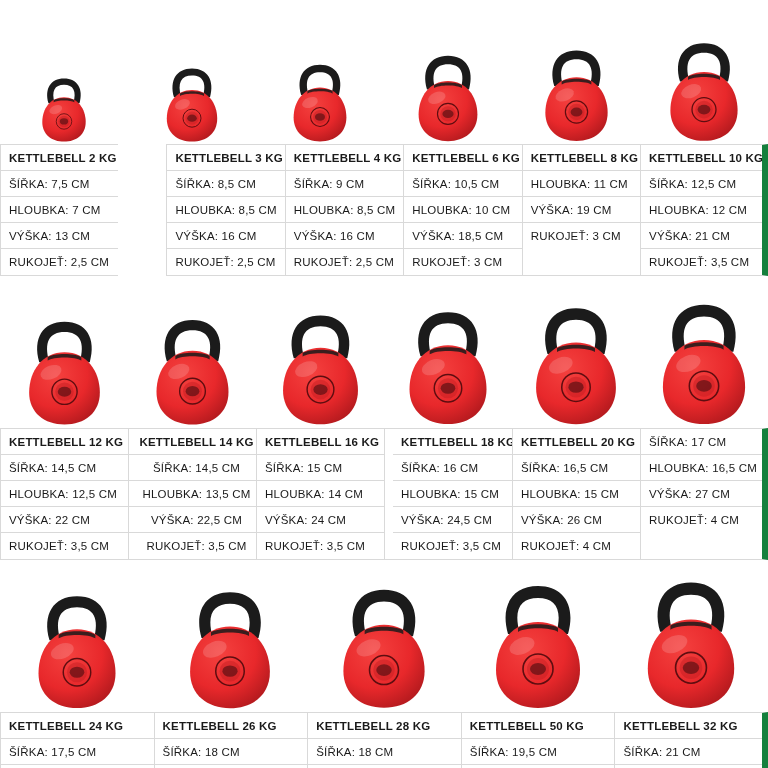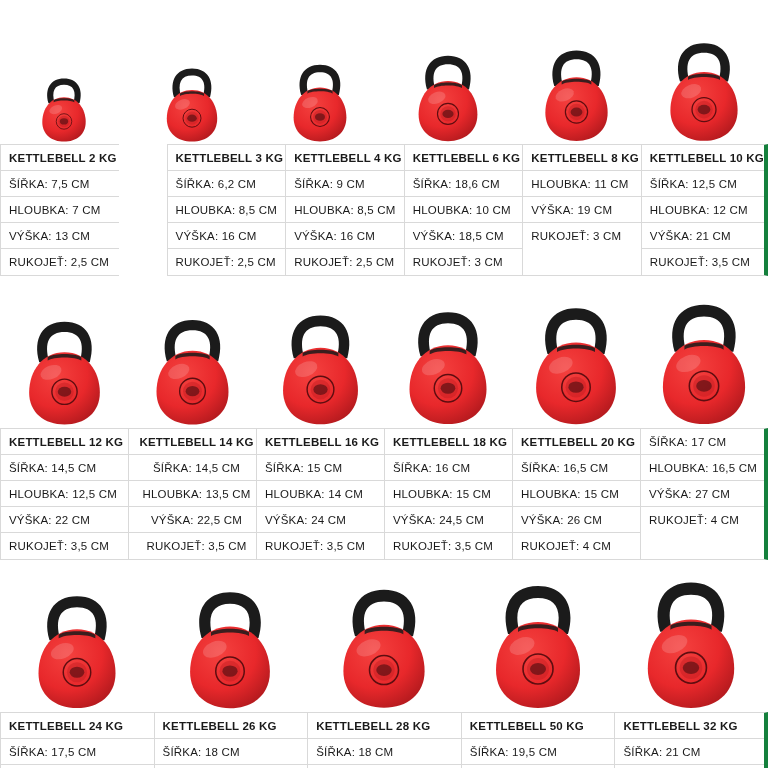--- a/index.html
+++ b/index.html
@@ -37,21 +37,21 @@
   .spec-table {
     display: flex;
     width: 768px;
   }
   .spec-col {
     border-left: 1px solid #d9d9d9;
     border-top: 1px solid #d9d9d9;
     border-bottom: 1px solid #d9d9d9;
   }
   .spec-col:last-child {
-    border-right: 4px solid #15803d;
+    border-right: 6px solid #15803d;
   }
   .spec-title, .spec-line {
     height: 26px;
     line-height: 26px;
     padding-left: 8px;
     font-size: 11.5px;
     color: #1a1a1a;
     letter-spacing: 0.2px;
     white-space: nowrap;
     overflow: hidden;
@@ -263,35 +263,35 @@
         <div class="spec-table">
           <div class="spec-col" style="width: 128px;">
             <div class="spec-title">KETTLEBELL 2 KG</div>
             <div class="spec-line">ŠÍŘKA: 7,5 CM</div>
             <div class="spec-line">HLOUBKA: 7 CM</div>
             <div class="spec-line">VÝŠKA: 13 CM</div>
             <div class="spec-line">RUKOJEŤ: 2,5 CM</div>
           </div>
           <div class="spec-col" style="width: 128px; margin-left: 48px;">
             <div class="spec-title">KETTLEBELL 3 KG</div>
-            <div class="spec-line">ŠÍŘKA: 6,2 CM</div>
+            <div class="spec-line">ŠÍŘKA: 8,5 CM</div>
             <div class="spec-line">HLOUBKA: 8,5 CM</div>
             <div class="spec-line">VÝŠKA: 16 CM</div>
             <div class="spec-line">RUKOJEŤ: 2,5 CM</div>
           </div>
           <div class="spec-col" style="width: 128px;">
             <div class="spec-title">KETTLEBELL 4 KG</div>
             <div class="spec-line">ŠÍŘKA: 9 CM</div>
             <div class="spec-line">HLOUBKA: 8,5 CM</div>
             <div class="spec-line">VÝŠKA: 16 CM</div>
             <div class="spec-line">RUKOJEŤ: 2,5 CM</div>
           </div>
           <div class="spec-col" style="width: 128px;">
             <div class="spec-title">KETTLEBELL 6 KG</div>
-            <div class="spec-line">ŠÍŘKA: 18,6 CM</div>
+            <div class="spec-line">ŠÍŘKA: 10,5 CM</div>
             <div class="spec-line">HLOUBKA: 10 CM</div>
             <div class="spec-line">VÝŠKA: 18,5 CM</div>
             <div class="spec-line">RUKOJEŤ: 3 CM</div>
           </div>
           <div class="spec-col" style="width: 128px;">
             <div class="spec-title">KETTLEBELL 8 KG</div>
             <div class="spec-line">HLOUBKA: 11 CM</div>
             <div class="spec-line">VÝŠKA: 19 CM</div>
             <div class="spec-line">RUKOJEŤ: 3 CM</div>
           </div>
@@ -503,21 +503,21 @@
             <div class="spec-line">VÝŠKA: 22,5 CM</div>
             <div class="spec-line">RUKOJEŤ: 3,5 CM</div>
           </div>
           <div class="spec-col" style="width: 128px;">
             <div class="spec-title">KETTLEBELL 16 KG</div>
             <div class="spec-line">ŠÍŘKA: 15 CM</div>
             <div class="spec-line">HLOUBKA: 14 CM</div>
             <div class="spec-line">VÝŠKA: 24 CM</div>
             <div class="spec-line">RUKOJEŤ: 3,5 CM</div>
           </div>
-          <div class="spec-col" style="width: 128px;">
+          <div class="spec-col" style="width: 128px; padding-left: 8px;">
             <div class="spec-title">KETTLEBELL 18 KG</div>
             <div class="spec-line">ŠÍŘKA: 16 CM</div>
             <div class="spec-line">HLOUBKA: 15 CM</div>
             <div class="spec-line">VÝŠKA: 24,5 CM</div>
             <div class="spec-line">RUKOJEŤ: 3,5 CM</div>
           </div>
           <div class="spec-col" style="width: 128px;">
             <div class="spec-title">KETTLEBELL 20 KG</div>
             <div class="spec-line">ŠÍŘKA: 16,5 CM</div>
             <div class="spec-line">HLOUBKA: 15 CM</div>

